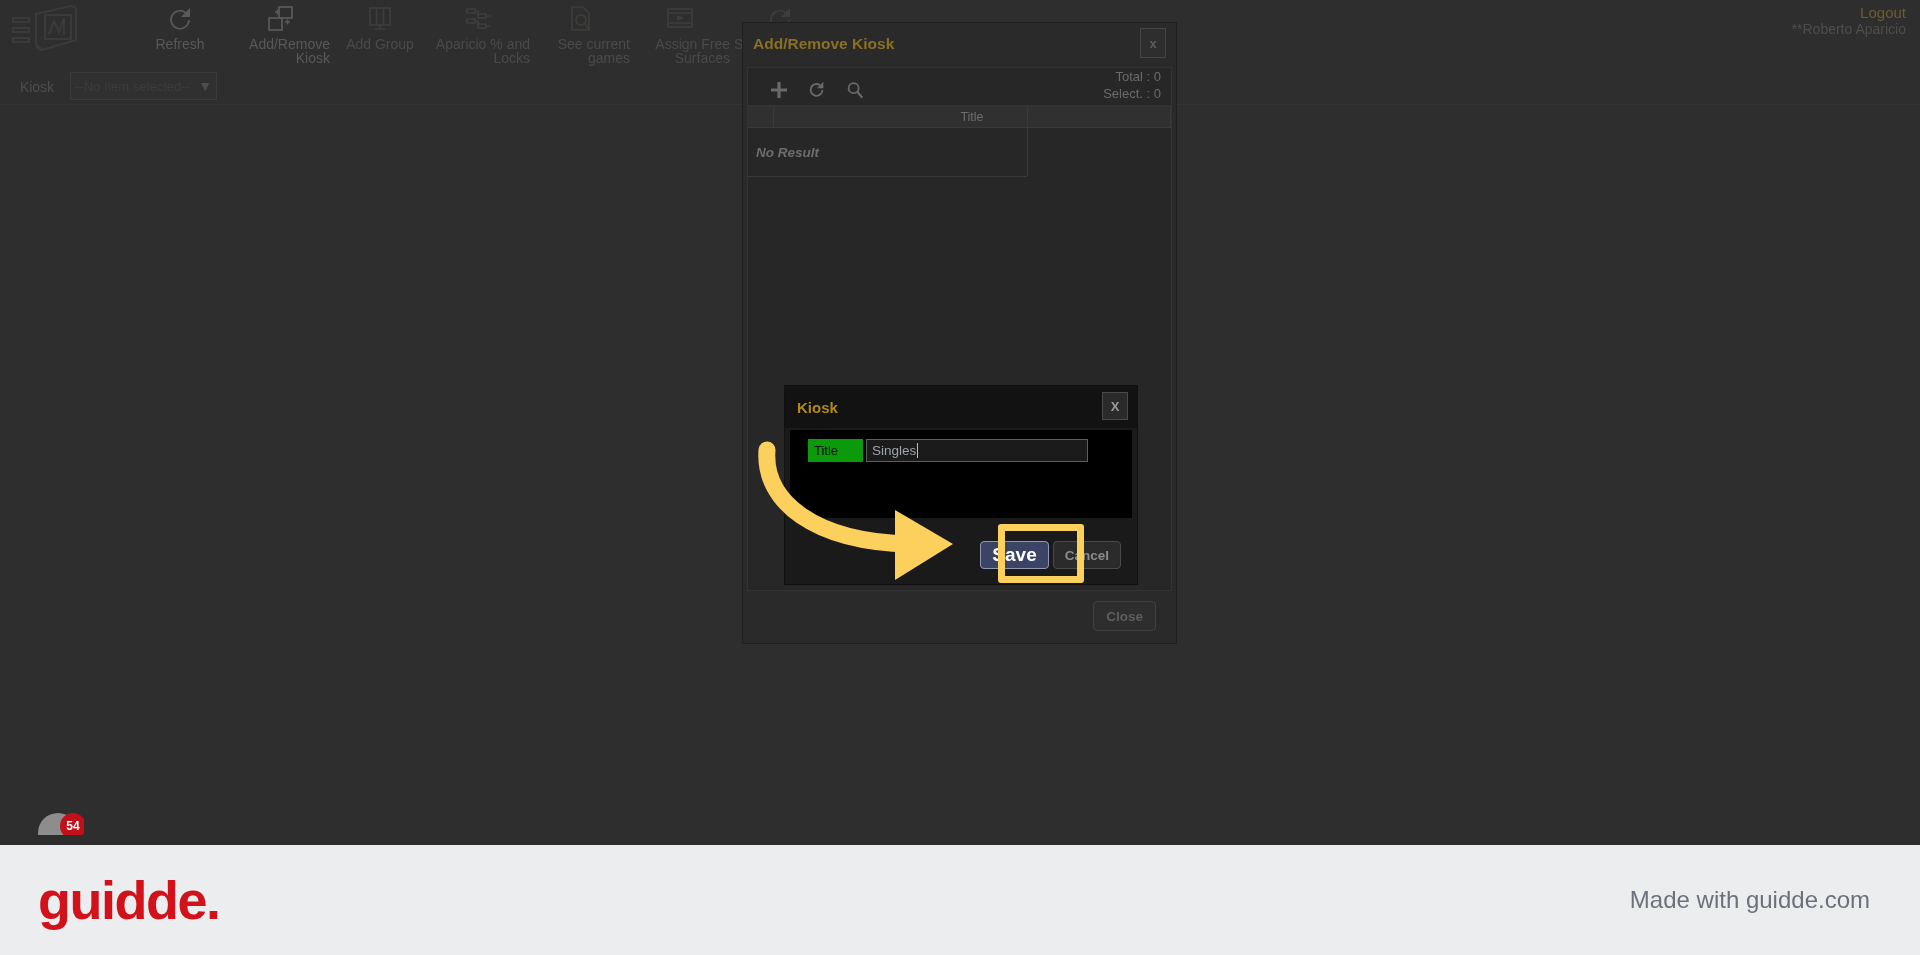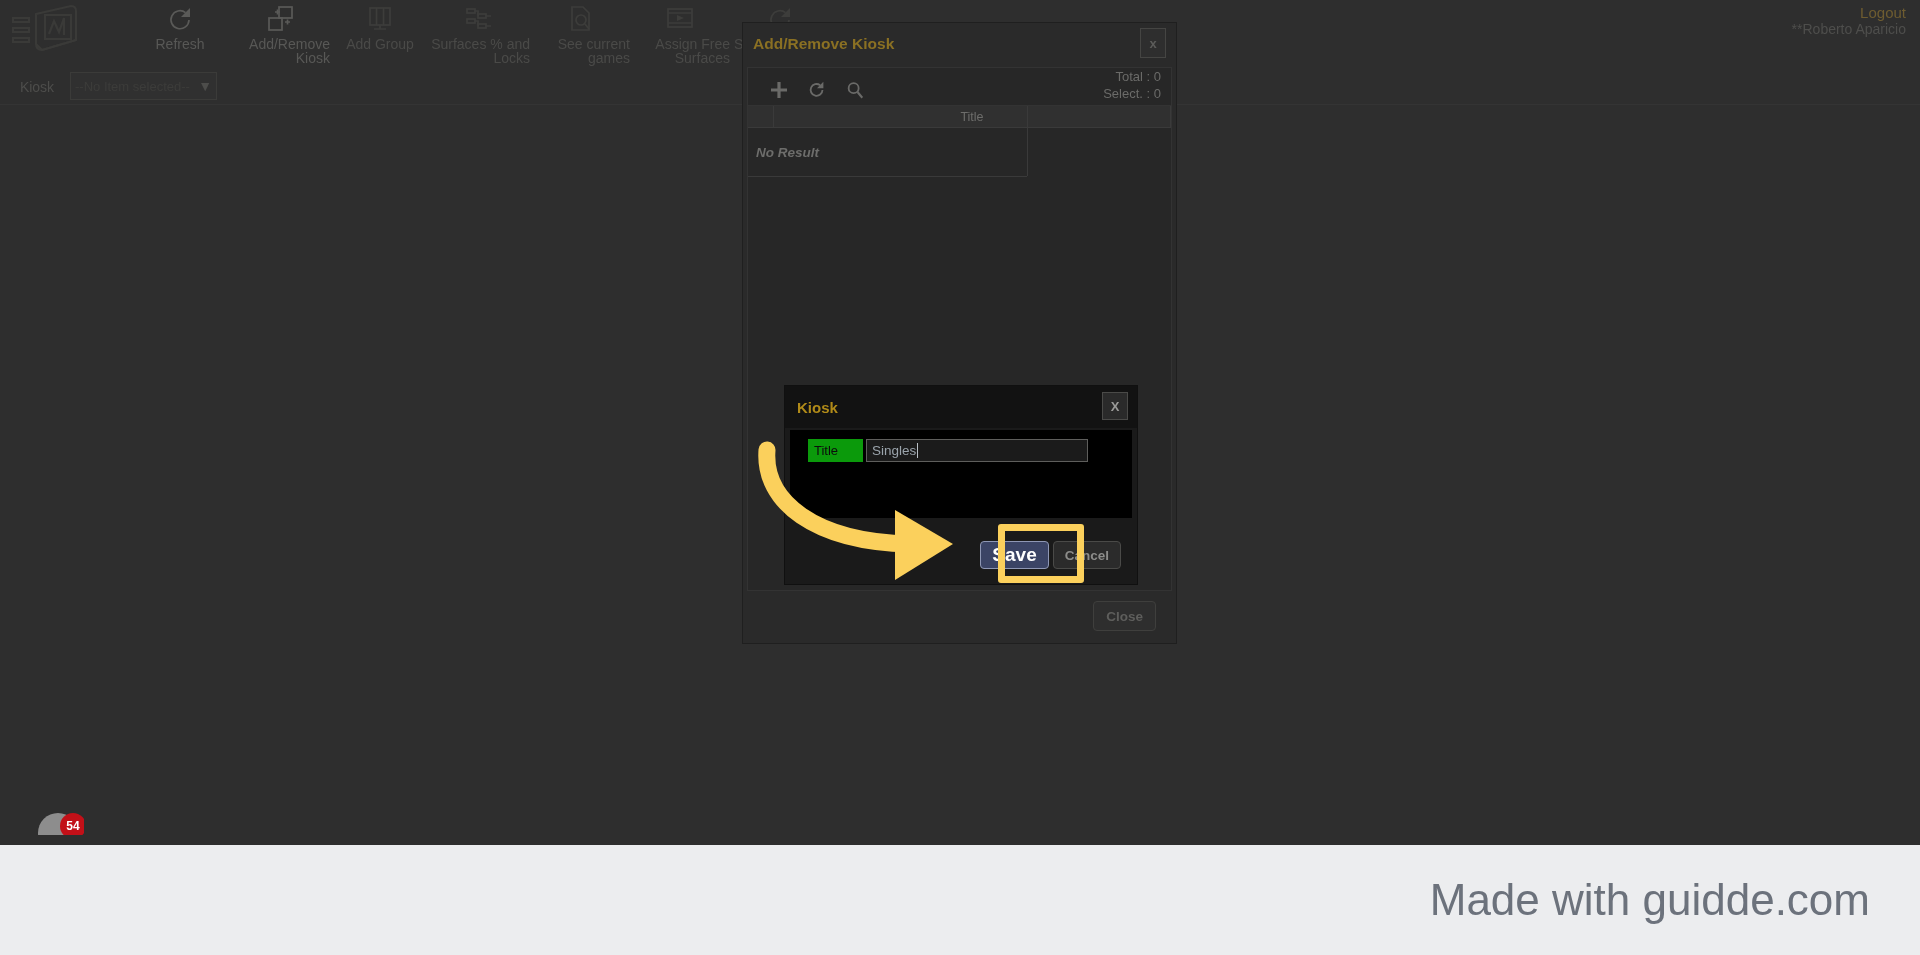--- a/index.html
+++ b/index.html
@@ -233,21 +233,21 @@
     position:absolute; left:0; bottom:0; width: 1920px; height: 110px;
     background: #ecedef;
     display:flex; align-items:center;
   }
   .footer-logo {
     margin-left: 38px; font-size: 54px; font-weight: bold;
     color: #d1121a; letter-spacing: -1.5px;
   }
   .footer-made {
     margin-left: auto; margin-right: 50px;
-    font-size: 44px; color: #6c727c;
+    font-size: 24px; color: #6c727c;
   }
   .badge-stub {
     position:absolute; left: 38px; bottom: 120px;
     width: 46px; height: 22px; overflow:hidden;
   }
   .badge-circ {
     position:absolute; left: 0; top: 0; width: 40px; height: 40px;
     border-radius: 50%; background: #8d8d8d;
   }
   .badge-num {
@@ -325,21 +325,21 @@
             <svg viewBox="0 0 34 32" class="tb-ico">
                 <g fill="none" stroke="#3d3d3b" stroke-width="1.8">
               <rect x="4" y="5" width="8" height="4"></rect>
               <rect x="4" y="15" width="8" height="4"></rect>
               <rect x="15" y="10" width="8" height="4"></rect>
               <rect x="15" y="20" width="8" height="4"></rect>
               <path d="M12 7 h3 v5 M12 17 h3 v5 M23 12 h5 M23 22 h5"></path>
             </g>
               </svg>
           </span>
-          <span class="tb-lbl">Surfaces % and Locks</span>
+          <span class="tb-lbl">Aparicio % and Locks</span>
         </div>
 
         <div class="tb-item">
           <span class="tb-ico">
             <svg viewBox="0 0 34 32" class="tb-ico">
                 <g fill="none" stroke="#3d3d3b" stroke-width="1.8">
               <path d="M9 3 h11 l6 6 v17 h-17 Z"></path>
               <circle cx="18" cy="16" r="5"></circle>
               <path d="M22 20 l4 5"></path>
             </g>
@@ -468,16 +468,17 @@
       <path d="M22 18 C 18 70, 70 110, 165 112" fill="none" stroke="#fbd05c" stroke-width="17" stroke-linecap="round"></path>
       <polygon points="150,78 208,112 150,148" fill="#fbd05c"></polygon>
     </svg>
   </div>
 
   <div class="badge-stub">
     <div class="badge-circ"></div>
     <div class="badge-num">54</div>
   </div>
   <div class="footer">
+    <div class="footer-logo">guidde.</div>
     <div class="footer-made">Made with guidde.com</div>
   </div>
 
 </div>
 
 </body></html>

